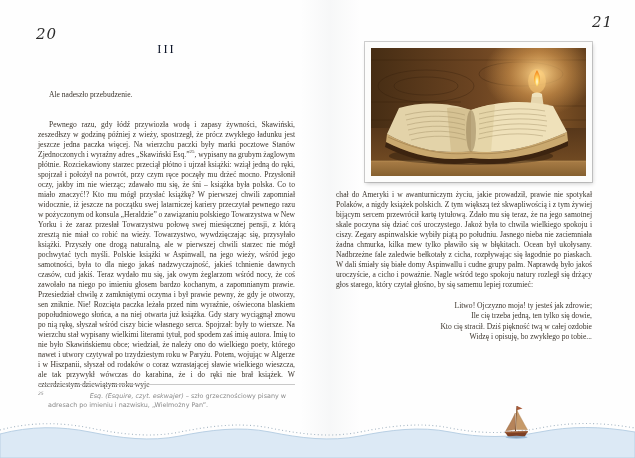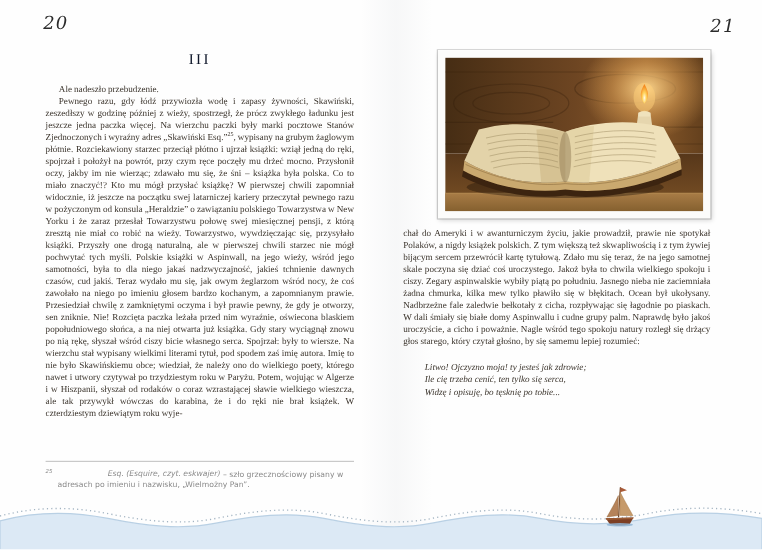--- a/index.html
+++ b/index.html
@@ -2,40 +2,40 @@
 <html><head>
 <meta charset="utf-8">
 <style>
   html,body{margin:0;padding:0;background:#fff;}
   .stage{position:relative;width:635px;height:458px;background:#fefefe;overflow:hidden;
          font-family:"Liberation Serif", serif;color:#3b342c;}
   .gutter{position:absolute;left:300px;top:0;width:60px;height:100%;
           background:linear-gradient(90deg,rgba(0,0,0,0) 0%,rgba(110,120,135,0.05) 50%,rgba(0,0,0,0) 100%);}
   .pagenum{position:absolute;font-family:"DejaVu Serif", serif;font-style:italic;
            font-size:15px;color:#2b2b2b;letter-spacing:1px;}
-  .pagenum.left{left:36px;top:10px;}
+  .pagenum.left{left:36px;top:25px;}
   .pagenum.right{right:22px;top:13px;margin-left:10px;}
   .chapter{position:absolute;left:38px;top:42px;width:257px;text-align:center;
            font-size:12.5px;letter-spacing:2px;color:#0f172a;font-weight:normal;margin:0;}
   .colL{position:absolute;left:38px;top:70px;width:257px;}
   .colR{position:absolute;left:336px;top:190px;width:256px;}
   .body{font-size:7.6px;line-height:10px;text-align:justify;margin:0;word-spacing:-0.15px;}
-  .body.indent{text-indent:11px;}
+  .body.indent{text-indent:11px;margin-top:20px;}
   .colR .body{font-size:7.6px;}
   sup.ref{font-size:5px;line-height:0;vertical-align:super;color:#3b342c;}
   .footnote{position:absolute;left:38px;top:384px;width:257px;border-top:1px solid #c9c9c9;
             padding-top:4px;font-family:"DejaVu Sans", sans-serif;font-size:6.4px;
             line-height:9px;color:#8a8a8a;text-align:left;}
   .footnote .fn-body{display:block;padding-left:10px;}
   .footnote sup{font-size:4.5px;font-style:italic;margin-right:2px;margin-left:-10px;}
   .footnote i{font-style:italic;padding-left:44px;}
   .photo{position:absolute;left:365px;top:42px;width:215px;height:128px;
          border:6px solid #fcfcfb;box-shadow:0 0 0 1px rgba(120,120,120,0.35),1px 2px 4px rgba(0,0,0,0.18);}
   .photo svg{display:block;width:100%;height:100%;}
-  .poem{margin:11px 0 11px 18px;font-style:italic;font-size:7.6px;line-height:10.4px;}
+  .poem{margin:11px 0 11px 18px;font-size:7.6px;line-height:10.4px;text-align:right;}
   .wave{position:absolute;left:0;bottom:0;width:635px;height:52px;}
   .boat{position:absolute;left:503px;top:405px;width:27px;height:34px;}
 </style>
 </head>
 <body>
 
 <div class="stage">
   <div class="gutter"></div>
 
   <section>
@@ -121,22 +121,23 @@
           </g>
           <ellipse cx="100" cy="83" rx="5" ry="21" fill="#8a744e" opacity="0.45"></ellipse>
         </g>
       </svg>
     </div>
 
     <div class="colR">
       <p class="body">chał do Ameryki i w awanturniczym życiu, jakie prowadził, prawie nie spotykał Polaków, a nigdy książek polskich. Z tym większą też skwapliwością i z tym żywiej bijącym sercem przewrócił kartę tytułową. Zdało mu się teraz, że na jego samotnej skale poczyna się dziać coś uroczystego. Jakoż była to chwila wielkiego spokoju i ciszy. Zegary aspinwalskie wybiły piątą po południu. Jasnego nieba nie zaciemniała żadna chmurka, kilka mew tylko pławiło się w błękitach. Ocean był ukołysany. Nadbrzeżne fale zaledwie bełkotały z cicha, rozpływając się łagodnie po piaskach. W dali śmiały się białe domy Aspinwallu i cudne grupy palm. Naprawdę było jakoś uroczyście, a cicho i poważnie. Nagle wśród tego spokoju natury rozległ się drżący głos starego, który czytał głośno, by się samemu lepiej rozumieć:</p>
       <div class="poem">
         <div>Litwo! Ojczyzno moja! ty jesteś jak zdrowie;</div>
-        <div>Ile cię trzeba cenić, ten tylko się serca,</div>
-        <div>Widzę i opisuję, bo tęsknię po tobie...</div>
+        <div>Ile cię trzeba jedną, ten tylko się dowie,</div>
+        <div>Kto cię stracił. Dziś piękność twą w całej ozdobie</div>
+        <div>Widzę i opisuję, bo zwykłego po tobie...</div>
       </div>
     </div>
   </section>
 
   <svg class="wave" viewBox="0 0 635 52" preserveAspectRatio="none">
     <path d="M0,28 C30,20 60,20 90,26 S150,36 180,30 S240,20 270,26 S330,36 360,30 S420,20 450,26 S510,32 540,26 S600,20 635,26" fill="none" stroke="#a3b4c2" stroke-width="1.1" stroke-dasharray="1 2.6" transform="translate(0,-4)"></path>
     <path d="M0,28 C30,20 60,20 90,26 S150,36 180,30 S240,20 270,26 S330,36 360,30 S420,20 450,26 S510,32 540,26 S600,20 635,26 L635,52 L0,52 Z" fill="#dce9f5" stroke="#b9d0e4" stroke-width="1"></path>
   </svg>
 
   <svg class="boat" viewBox="0 0 27 34">

